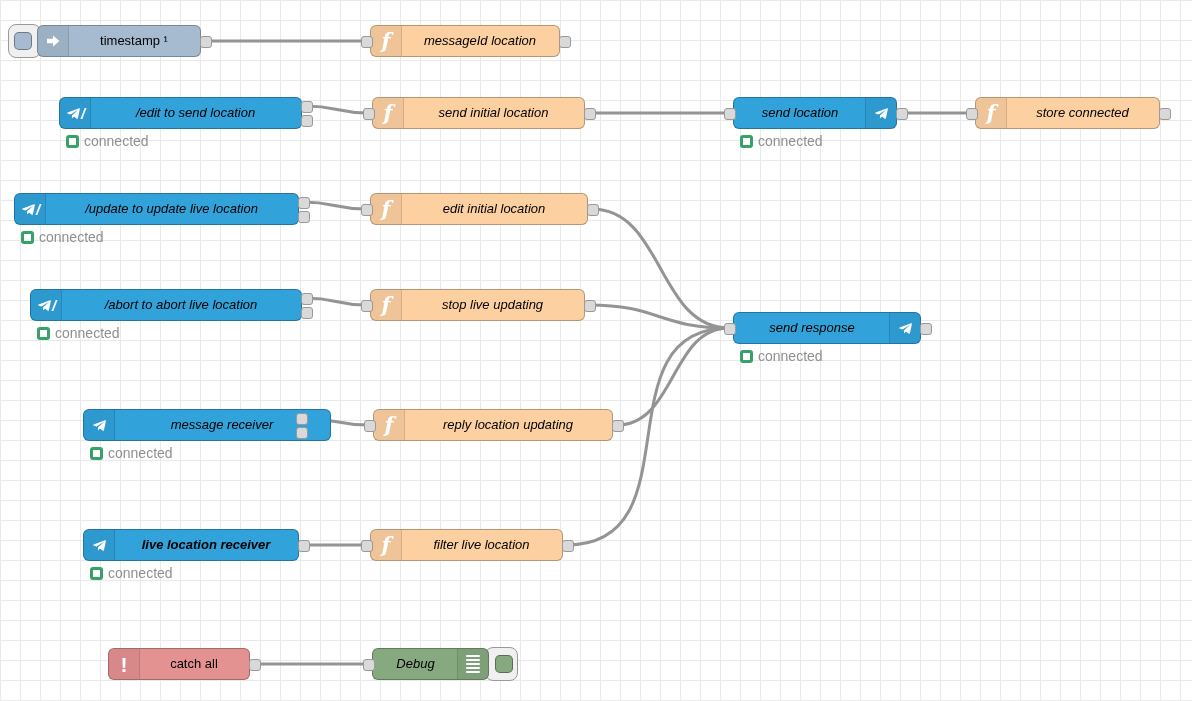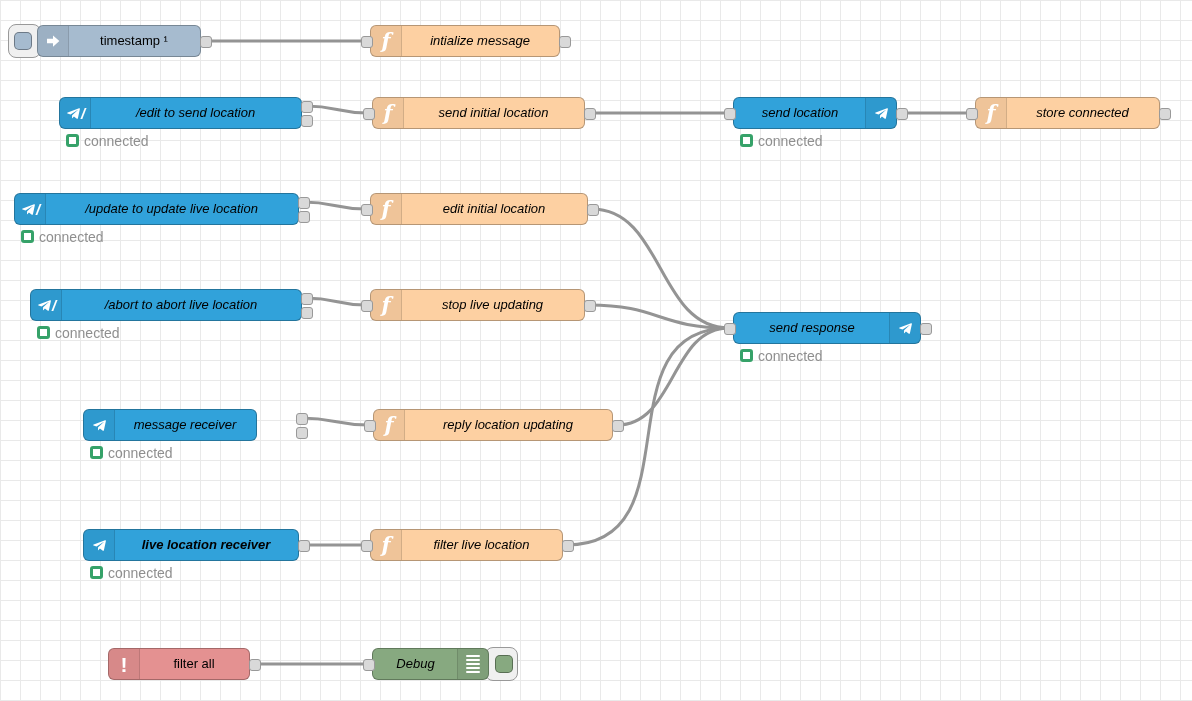--- a/index.html
+++ b/index.html
@@ -36,21 +36,21 @@
   .f-glyph{font-family:"DejaVu Serif",serif;font-style:italic;font-weight:bold;font-size:21px;color:#fff;line-height:1;margin-top:-2px;}
   .excl-glyph{font-weight:bold;font-size:21px;color:#fff;line-height:1;}
   .slash-glyph{font-weight:bold;font-style:italic;font-size:15px;color:#fff;line-height:1;margin-left:-1px;}
   .debug-lines{display:flex;flex-direction:column;gap:2px;}
   .debug-lines span{display:block;width:14px;height:2px;background:#fff;border-radius:1px;}
   .btn-outer{
     position:absolute;width:33px;height:34px;border-radius:8px;background:#f0f0f0;
     border:1px solid #999;box-sizing:border-box;
   }
   .btn-inner{position:absolute;width:18px;height:18px;border-radius:5px;border:1px solid rgba(0,0,0,0.35);box-sizing:border-box;}
-  .status-row{position:absolute;display:flex;align-items:flex-start;gap:5px;height:14px;}
+  .status-row{position:absolute;display:flex;align-items:center;gap:5px;height:14px;}
   .status-dot{width:7px;height:7px;border:3px solid #36a269;border-radius:3px;background:#fff;}
   .status-text{font-size:14px;color:#8f8f8f;line-height:14px;}
 </style>
 </head>
 <body>
 
 <div id="canvas">
   <svg id="wire-layer" width="1192" height="701">
       <path d="M 205 41 L 366 41" fill="none" stroke="#949494" stroke-width="3" stroke-linecap="round"></path>
       <path d="M 306 106 C 337 106 337 113 368 113" fill="none" stroke="#949494" stroke-width="3" stroke-linecap="round"></path>
@@ -75,21 +75,21 @@
             <path d="M4 9h8V4.5L20.5 12 12 19.5V15H4z" fill="#fff"></path>
           </svg>
         </div>
         <div class="node-label pad-left">timestamp ¹</div>
         <div class="port" style="left: 162px; top: 10px;"></div>
       </div>
       <div class="node" style="left: 370px; top: 25px; width: 190px; background: rgb(253, 208, 162);">
         <div class="icon-region left">
           <span class="f-glyph">f</span>
         </div>
-        <div class="node-label pad-left italic">intialize message</div>
+        <div class="node-label pad-left italic">messageId location</div>
         <div class="port" style="left: -10px; top: 10px;"></div>
         <div class="port" style="left: 188px; top: 10px;"></div>
       </div>
       <div class="node" style="left: 59px; top: 97px; width: 243px; background: rgb(49, 162, 218);">
         <div class="icon-region left">
           <svg viewBox="0 0 24 24" width="17" height="17">
             <path d="M9.78 18.65l.28-4.23 7.68-6.92c.34-.31-.07-.46-.52-.19L7.74 13.3 3.64 12c-.88-.25-.89-.86.2-1.3l15.97-6.16c.73-.33 1.43.18 1.15 1.3l-2.72 12.81c-.19.91-.74 1.13-1.5.71L12.6 16.3l-1.99 1.93c-.23.23-.42.42-.83.42z" fill="#fff"></path>
           </svg>
           <span class="slash-glyph">/</span>
         </div>
@@ -184,21 +184,21 @@
           </svg>
         </div>
         <div class="node-label pad-right italic">send response</div>
         <div class="port" style="left: -10px; top: 10px;"></div>
         <div class="port" style="left: 186px; top: 10px;"></div>
       </div>
       <div class="status-row" style="left: 740px; top: 349px;">
         <div class="status-dot" style="border-color: rgb(54, 162, 105);"></div>
         <span class="status-text">connected</span>
       </div>
-      <div class="node" style="left: 83px; top: 409px; width: 174px; background: rgb(49, 162, 218);">
+      <div class="node" style="left: 83px; top: 409px; width: 248px; background: rgb(49, 162, 218);">
         <div class="icon-region left">
           <svg viewBox="0 0 24 24" width="17" height="17">
             <path d="M9.78 18.65l.28-4.23 7.68-6.92c.34-.31-.07-.46-.52-.19L7.74 13.3 3.64 12c-.88-.25-.89-.86.2-1.3l15.97-6.16c.73-.33 1.43.18 1.15 1.3l-2.72 12.81c-.19.91-.74 1.13-1.5.71L12.6 16.3l-1.99 1.93c-.23.23-.42.42-.83.42z" fill="#fff"></path>
           </svg>
         </div>
         <div class="node-label pad-left italic">message receiver</div>
         <div class="port" style="left: 212px; top: 3px;"></div>
         <div class="port" style="left: 212px; top: 17px;"></div>
       </div>
       <div class="status-row" style="left: 90px; top: 446px;">
@@ -231,21 +231,21 @@
           <span class="f-glyph">f</span>
         </div>
         <div class="node-label pad-left italic">filter live location</div>
         <div class="port" style="left: -10px; top: 10px;"></div>
         <div class="port" style="left: 191px; top: 10px;"></div>
       </div>
       <div class="node" style="left: 108px; top: 648px; width: 142px; background: rgb(228, 145, 145);">
         <div class="icon-region left">
           <span class="excl-glyph">!</span>
         </div>
-        <div class="node-label pad-left">filter all</div>
+        <div class="node-label pad-left">catch all</div>
         <div class="port" style="left: 140px; top: 10px;"></div>
       </div>
       <div class="btn-outer" style="left: 485px; top: 647px;"></div>
       <div class="btn-inner" style="left: 495px; top: 655px; background: rgb(135, 169, 128);"></div>
       <div class="node" style="left: 372px; top: 648px; width: 117px; background: rgb(135, 169, 128);">
         <div class="icon-region right">
           <div class="debug-lines">
             <span></span>
             <span></span>
             <span></span>

